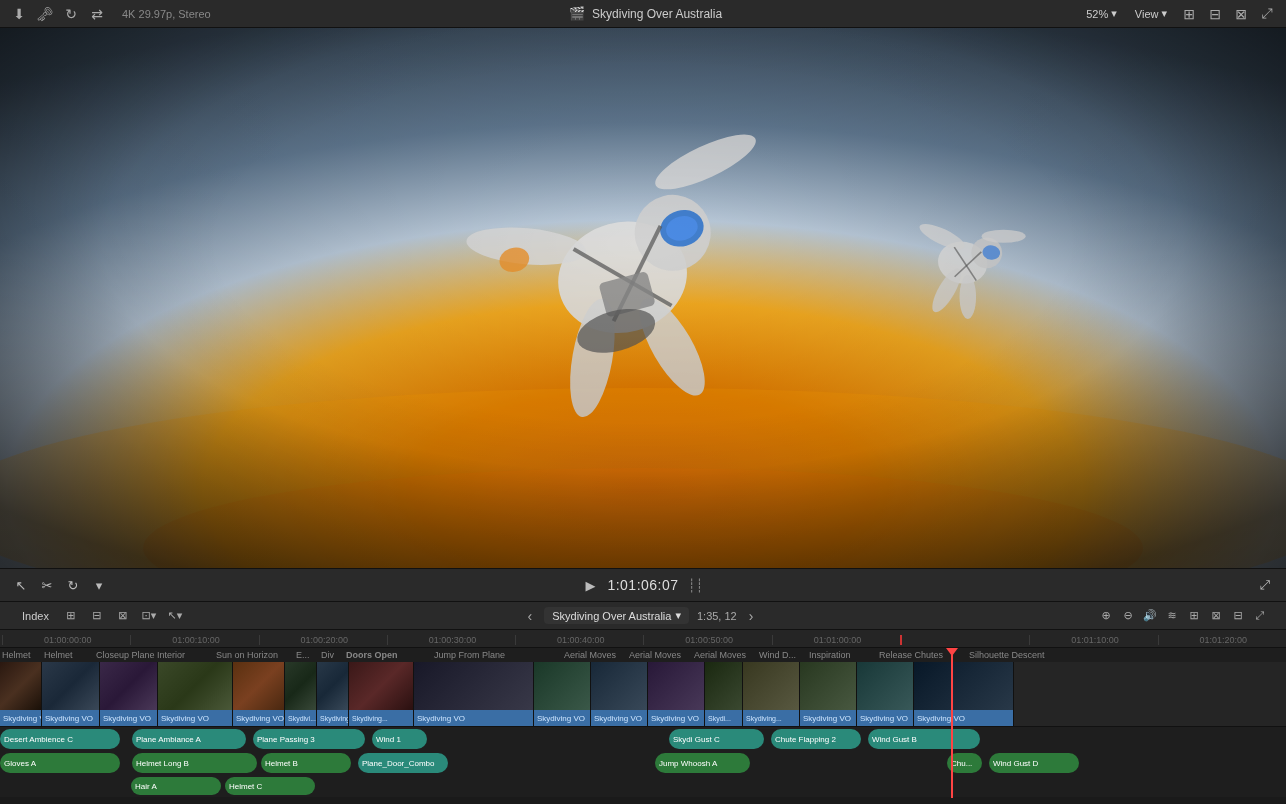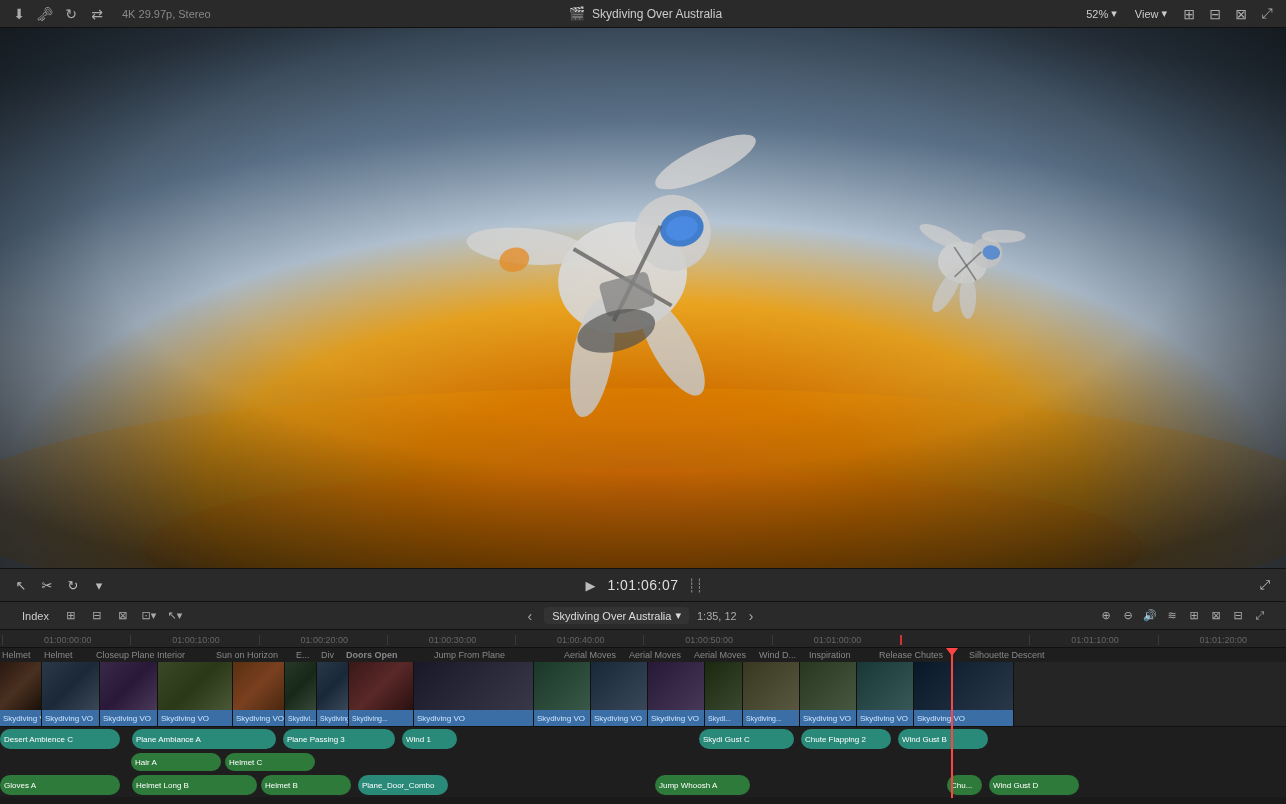--- a/index.html
+++ b/index.html
@@ -621,56 +621,56 @@
 
       <div class="clip" style="width:100px;background:linear-gradient(135deg,#2a3a5a,#1a2a4a);border-right:1px solid #111;">
         <div style="flex:1;background:linear-gradient(135deg,#081828,#182838,#283848);"></div>
         <div class="clip-audio-label">Skydiving VO</div>
       </div>
     </div>
 
     <div class="audio-track-row" style="height:24px;display:flex;align-items:center;padding:2px 0;gap:1px;background:#1e1e1e;">
       <div class="audio-clip audio-teal" style="width:120px;">Desert Ambience C</div>
       <div style="width:10px;"></div>
-      <div class="audio-clip audio-teal" style="width:144px;">Plane Ambiance A</div>
+      <div class="audio-clip audio-teal" style="width:114px;">Plane Ambiance A</div>
       <div style="width:5px;"></div>
       <div class="audio-clip audio-teal" style="width:112px;">Plane Passing 3</div>
       <div style="width:5px;"></div>
       <div class="audio-clip audio-teal" style="width:55px;">Wind 1</div>
       <div style="width:240px;"></div>
       <div class="audio-clip audio-teal" style="width:95px;">Skydi Gust C</div>
       <div style="width:5px;"></div>
       <div class="audio-clip audio-teal" style="width:90px;">Chute Flapping 2</div>
       <div style="width:5px;"></div>
-      <div class="audio-clip audio-teal" style="width:90px;">Wind Gust B</div>
-    </div>
-
-    <div class="audio-track-row" style="height:22px;display:flex;align-items:center;padding:2px 0;gap:1px;background:#1e1e1e;">
-      <div style="width:130px;"></div>
-      <div class="audio-clip audio-green" style="width:90px;">Hair A</div>
-      <div style="width:2px;"></div>
-      <div class="audio-clip audio-green" style="width:90px;">Helmet C</div>
+      <div class="audio-clip audio-teal" style="width:112px;">Wind Gust B</div>
     </div>
 
     <div class="audio-track-row" style="height:24px;display:flex;align-items:center;padding:2px 0;gap:1px;background:#1e1e1e;">
       <div class="audio-clip audio-green" style="width:120px;">Gloves A</div>
       <div style="width:10px;"></div>
       <div class="audio-clip audio-green" style="width:125px;">Helmet Long B</div>
       <div style="width:2px;"></div>
       <div class="audio-clip audio-green" style="width:90px;">Helmet B</div>
       <div style="width:5px;"></div>
       <div class="audio-clip audio-teal" style="width:90px;">Plane_Door_Combo</div>
       <div style="width:205px;"></div>
       <div class="audio-clip audio-green" style="width:95px;">Jump Whoosh A</div>
       <div style="width:195px;"></div>
       <div class="audio-clip audio-green" style="width:35px;">Chu...</div>
       <div style="width:5px;"></div>
       <div class="audio-clip audio-green" style="width:90px;">Wind Gust D</div>
     </div>
 
+    <div class="audio-track-row" style="height:22px;display:flex;align-items:center;padding:2px 0;gap:1px;background:#1e1e1e;">
+      <div style="width:130px;"></div>
+      <div class="audio-clip audio-green" style="width:90px;">Hair A</div>
+      <div style="width:2px;"></div>
+      <div class="audio-clip audio-green" style="width:90px;">Helmet C</div>
+    </div>
+
     <div class="music-track-row" style="height:20px;display:flex;align-items:center;padding:2px 0;gap:1px;background:#1a1a1a;">
       <div style="width:0px;"></div>
 
       <div style="width:200px;"></div>
 
       <div style="width:400px;"></div>
 
     </div>
 
   </div>

